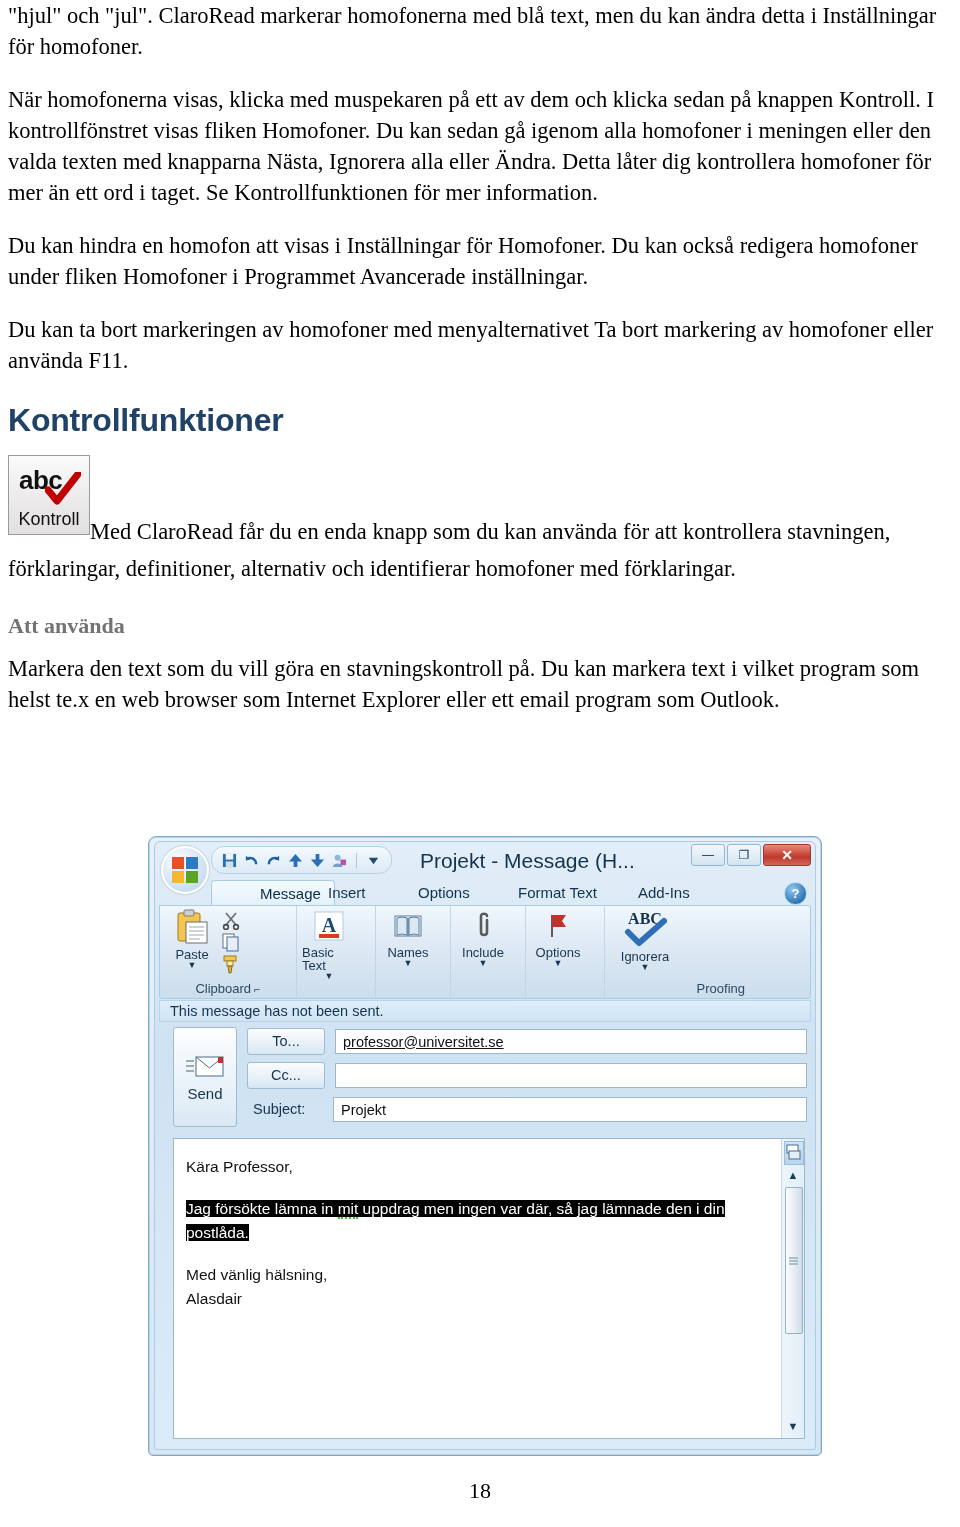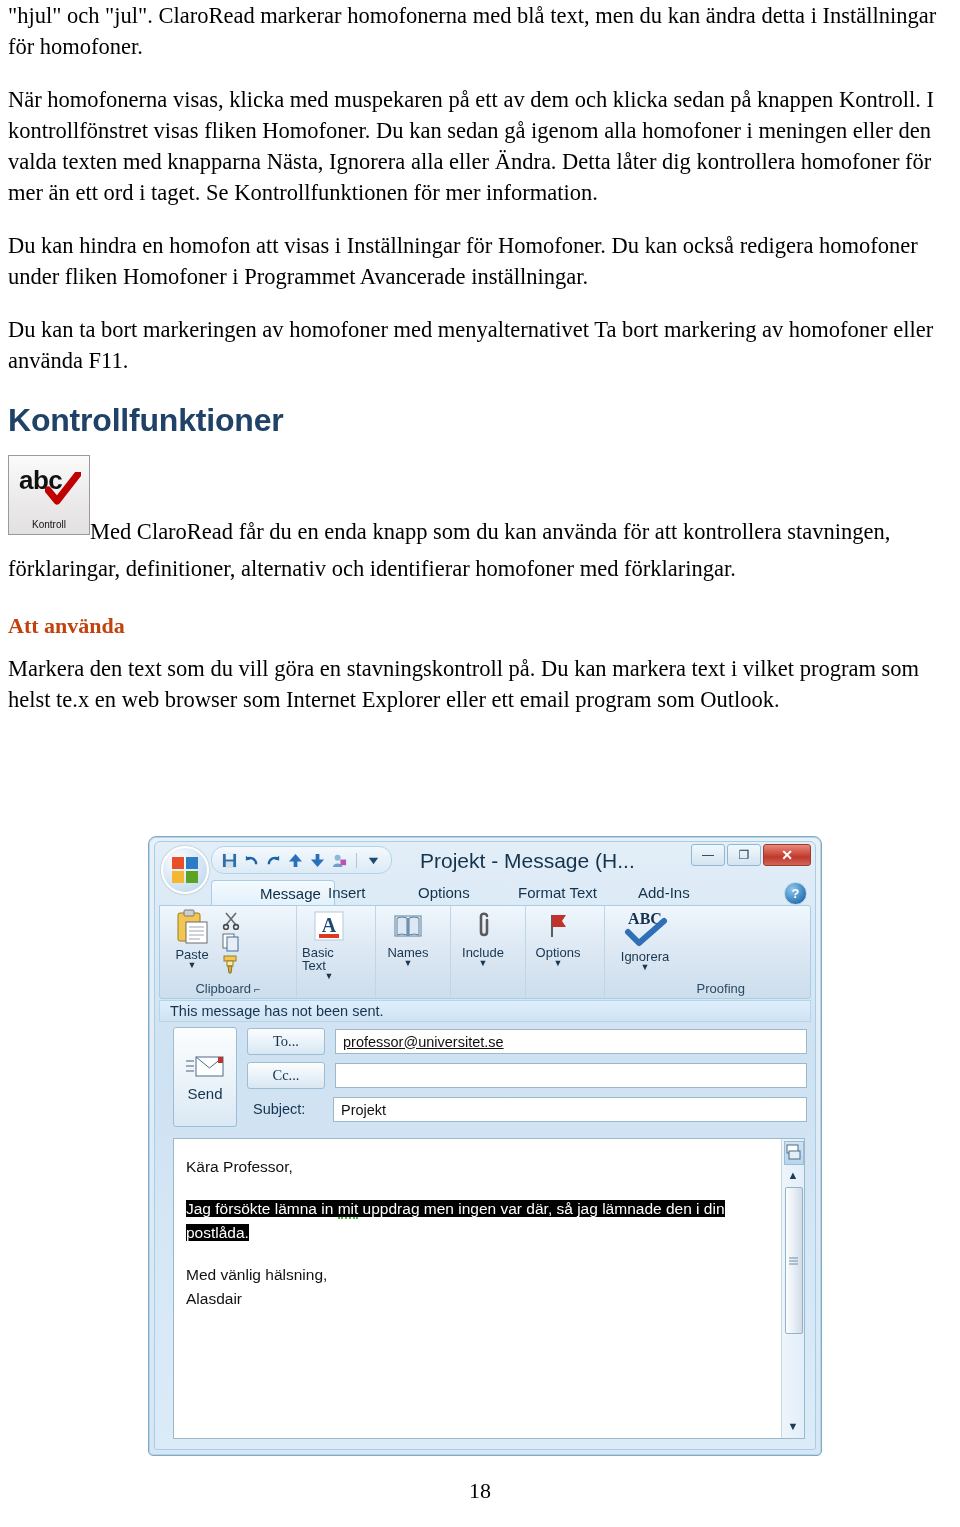--- a/index.html
+++ b/index.html
@@ -37,21 +37,21 @@
     font-size: 32px;
     font-weight: bold;
     color: #1F4266;
     margin: 26px 0 12px 0;
     letter-spacing: -0.2px;
   }
   h2.sub-heading {
     font-family: "Liberation Serif", serif;
     font-size: 22px;
     font-weight: bold;
-    color: #c2410c;
+    color: #737373;
     margin: 26px 0 14px 0;
   }
 
   
   .kontroll-wrap {
     float: left;
     margin: 4px 0 0 0;
   }
   .kontroll-btn {
     width: 82px;
@@ -78,21 +78,21 @@
     width: 36px;
     height: 34px;
   }
   .kontroll-label {
     position: absolute;
     bottom: 4px;
     left: 0;
     right: 0;
     text-align: center;
     font-family: "Liberation Sans", sans-serif;
-    font-size: 10px;
+    font-size: 18px;
     color: #111;
   }
   .inline-after-icon {
     font-family: "Liberation Serif", serif;
     font-size: 22.5px;
     line-height: 37px;
     margin: 0;
     padding-top: 62px;
   }
   .clearfix::after { content: ""; display: block; clear: both; }
@@ -319,21 +319,20 @@
   .fld-btn {
     width: 76px; height: 25px;
     border: 1px solid #9dbdd4;
     border-radius: 3px;
     background: linear-gradient(180deg,#fcfdfe 0%,#e6f0f8 60%,#d7e7f3 100%);
     font-size: 14.5px;
     color: #14334d;
     text-align: center;
     line-height: 25px;
     margin-right: 10px;
-    font-family: Liberation Serif, serif;
   }
   .fld-label {
     width: 76px;
     font-size: 14.5px;
     color: #14334d;
     margin-right: 10px;
     padding-left: 6px;
     box-sizing: border-box;
   }
   .fld-input {

